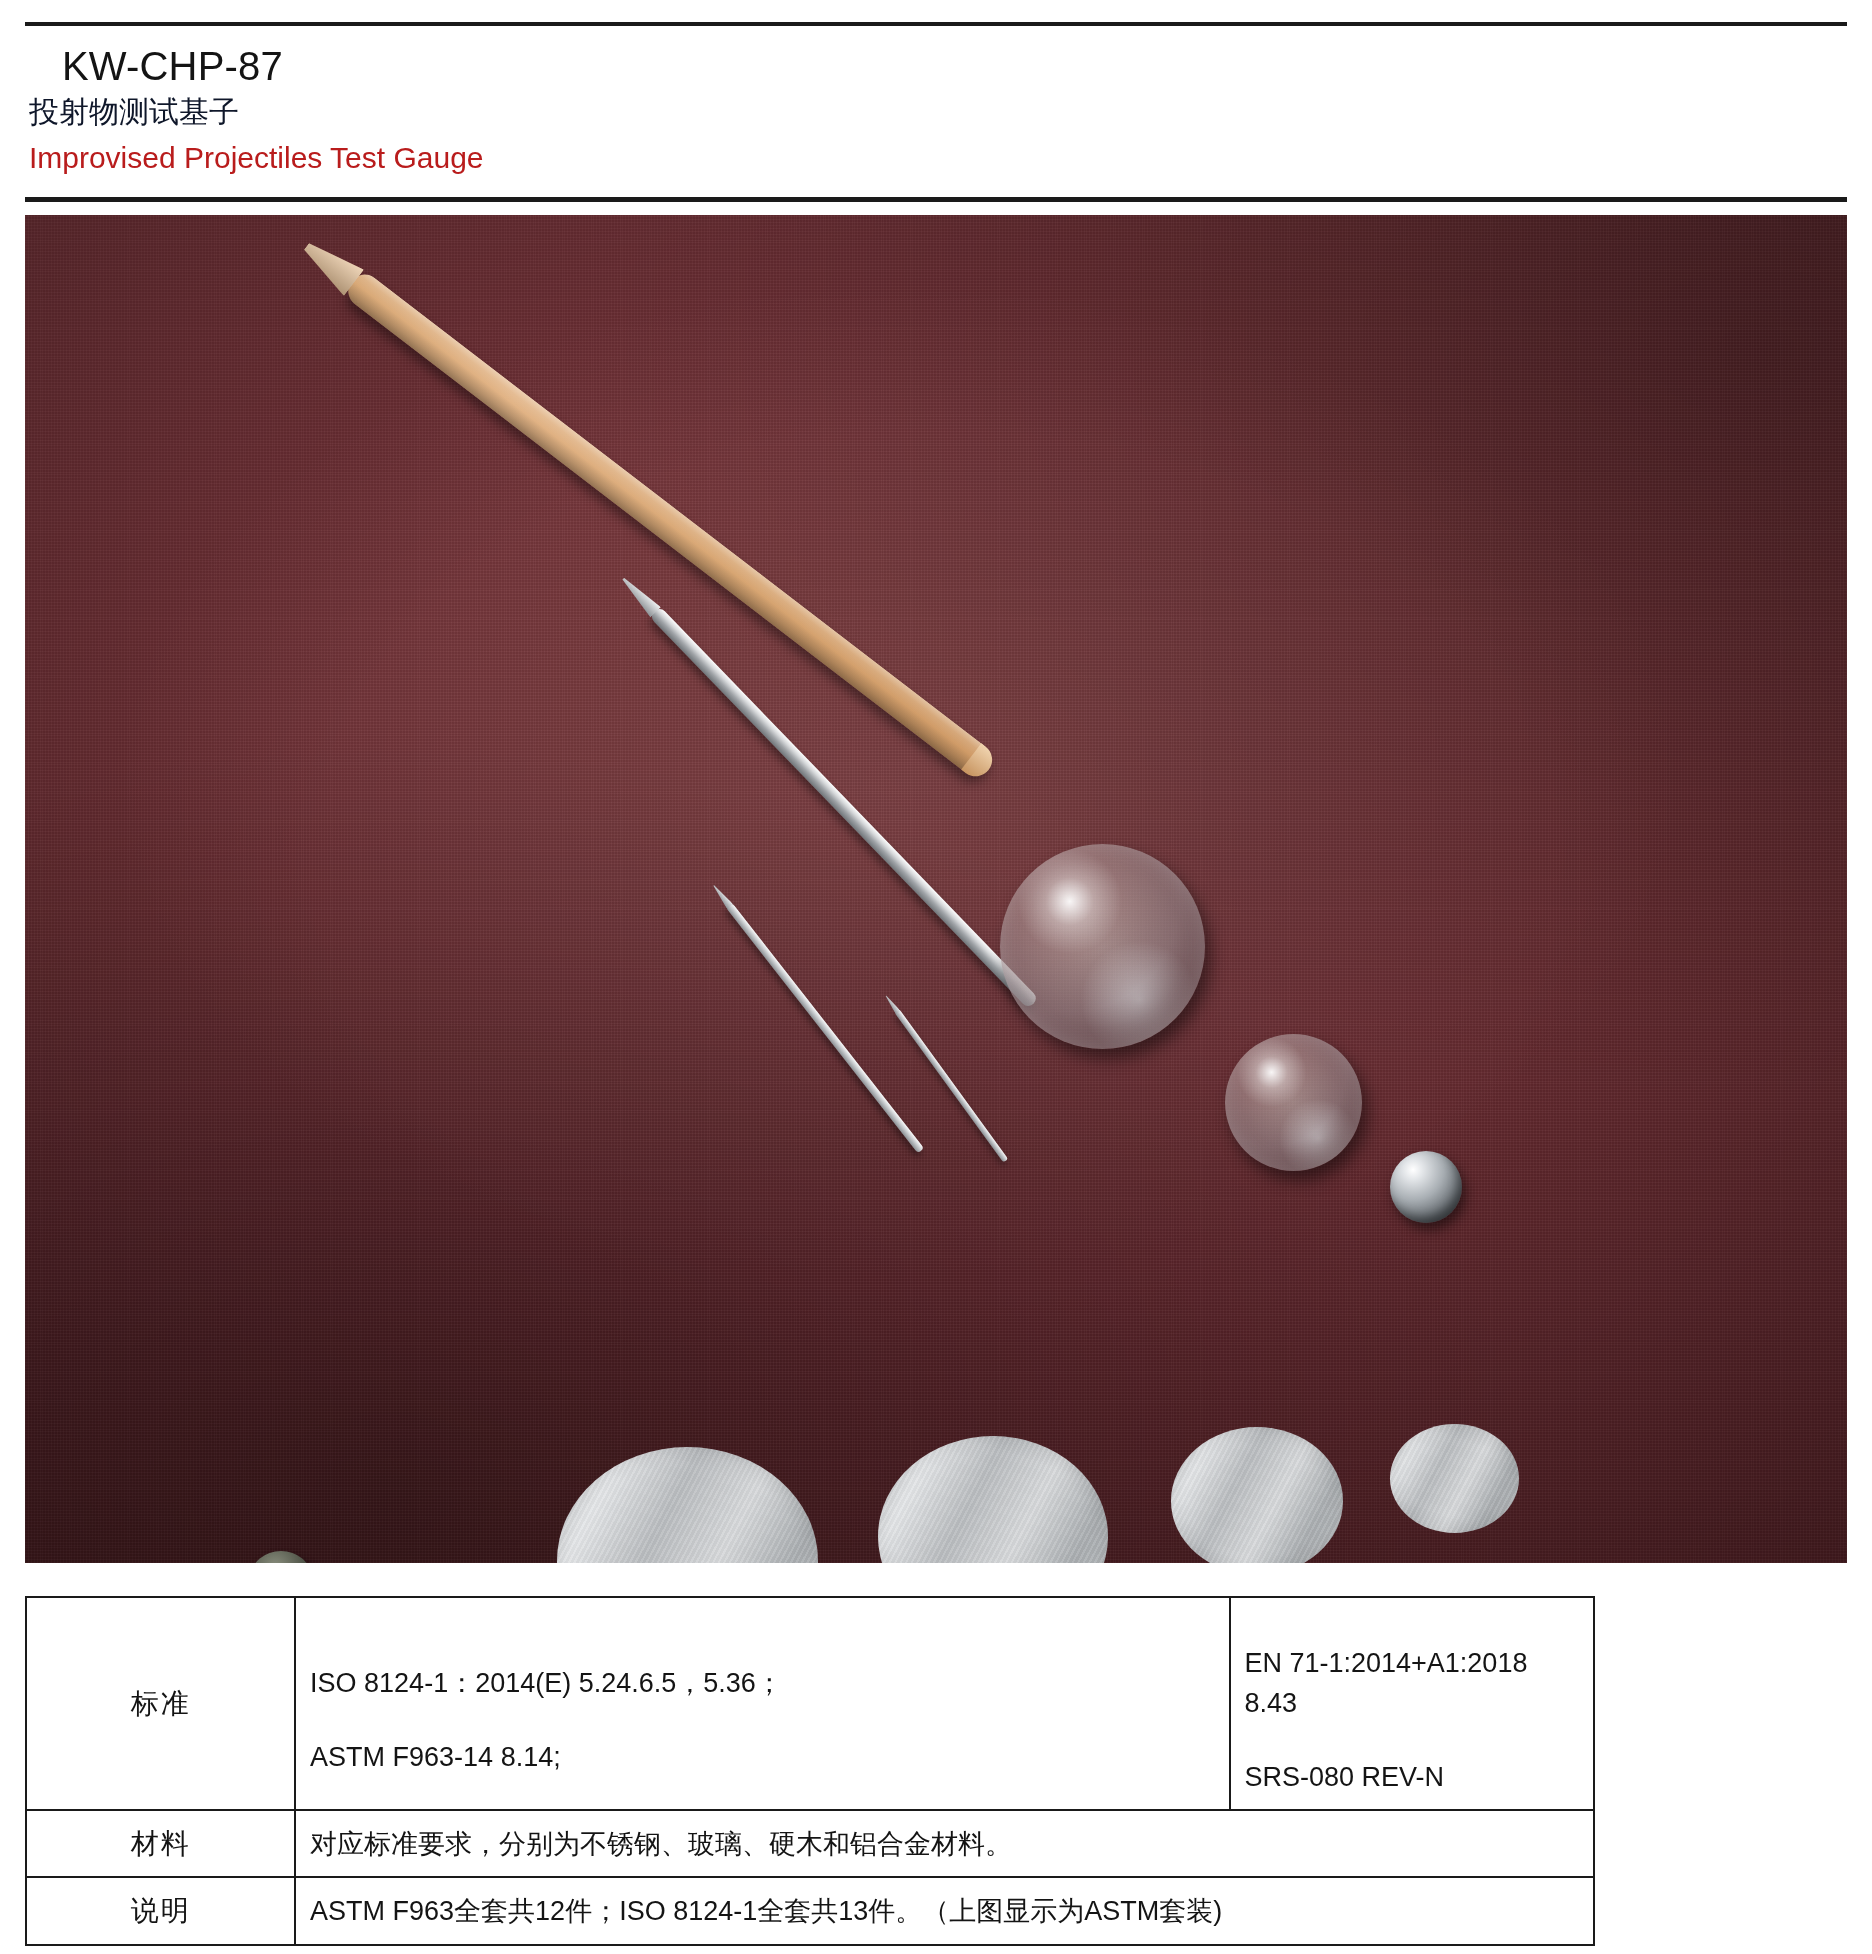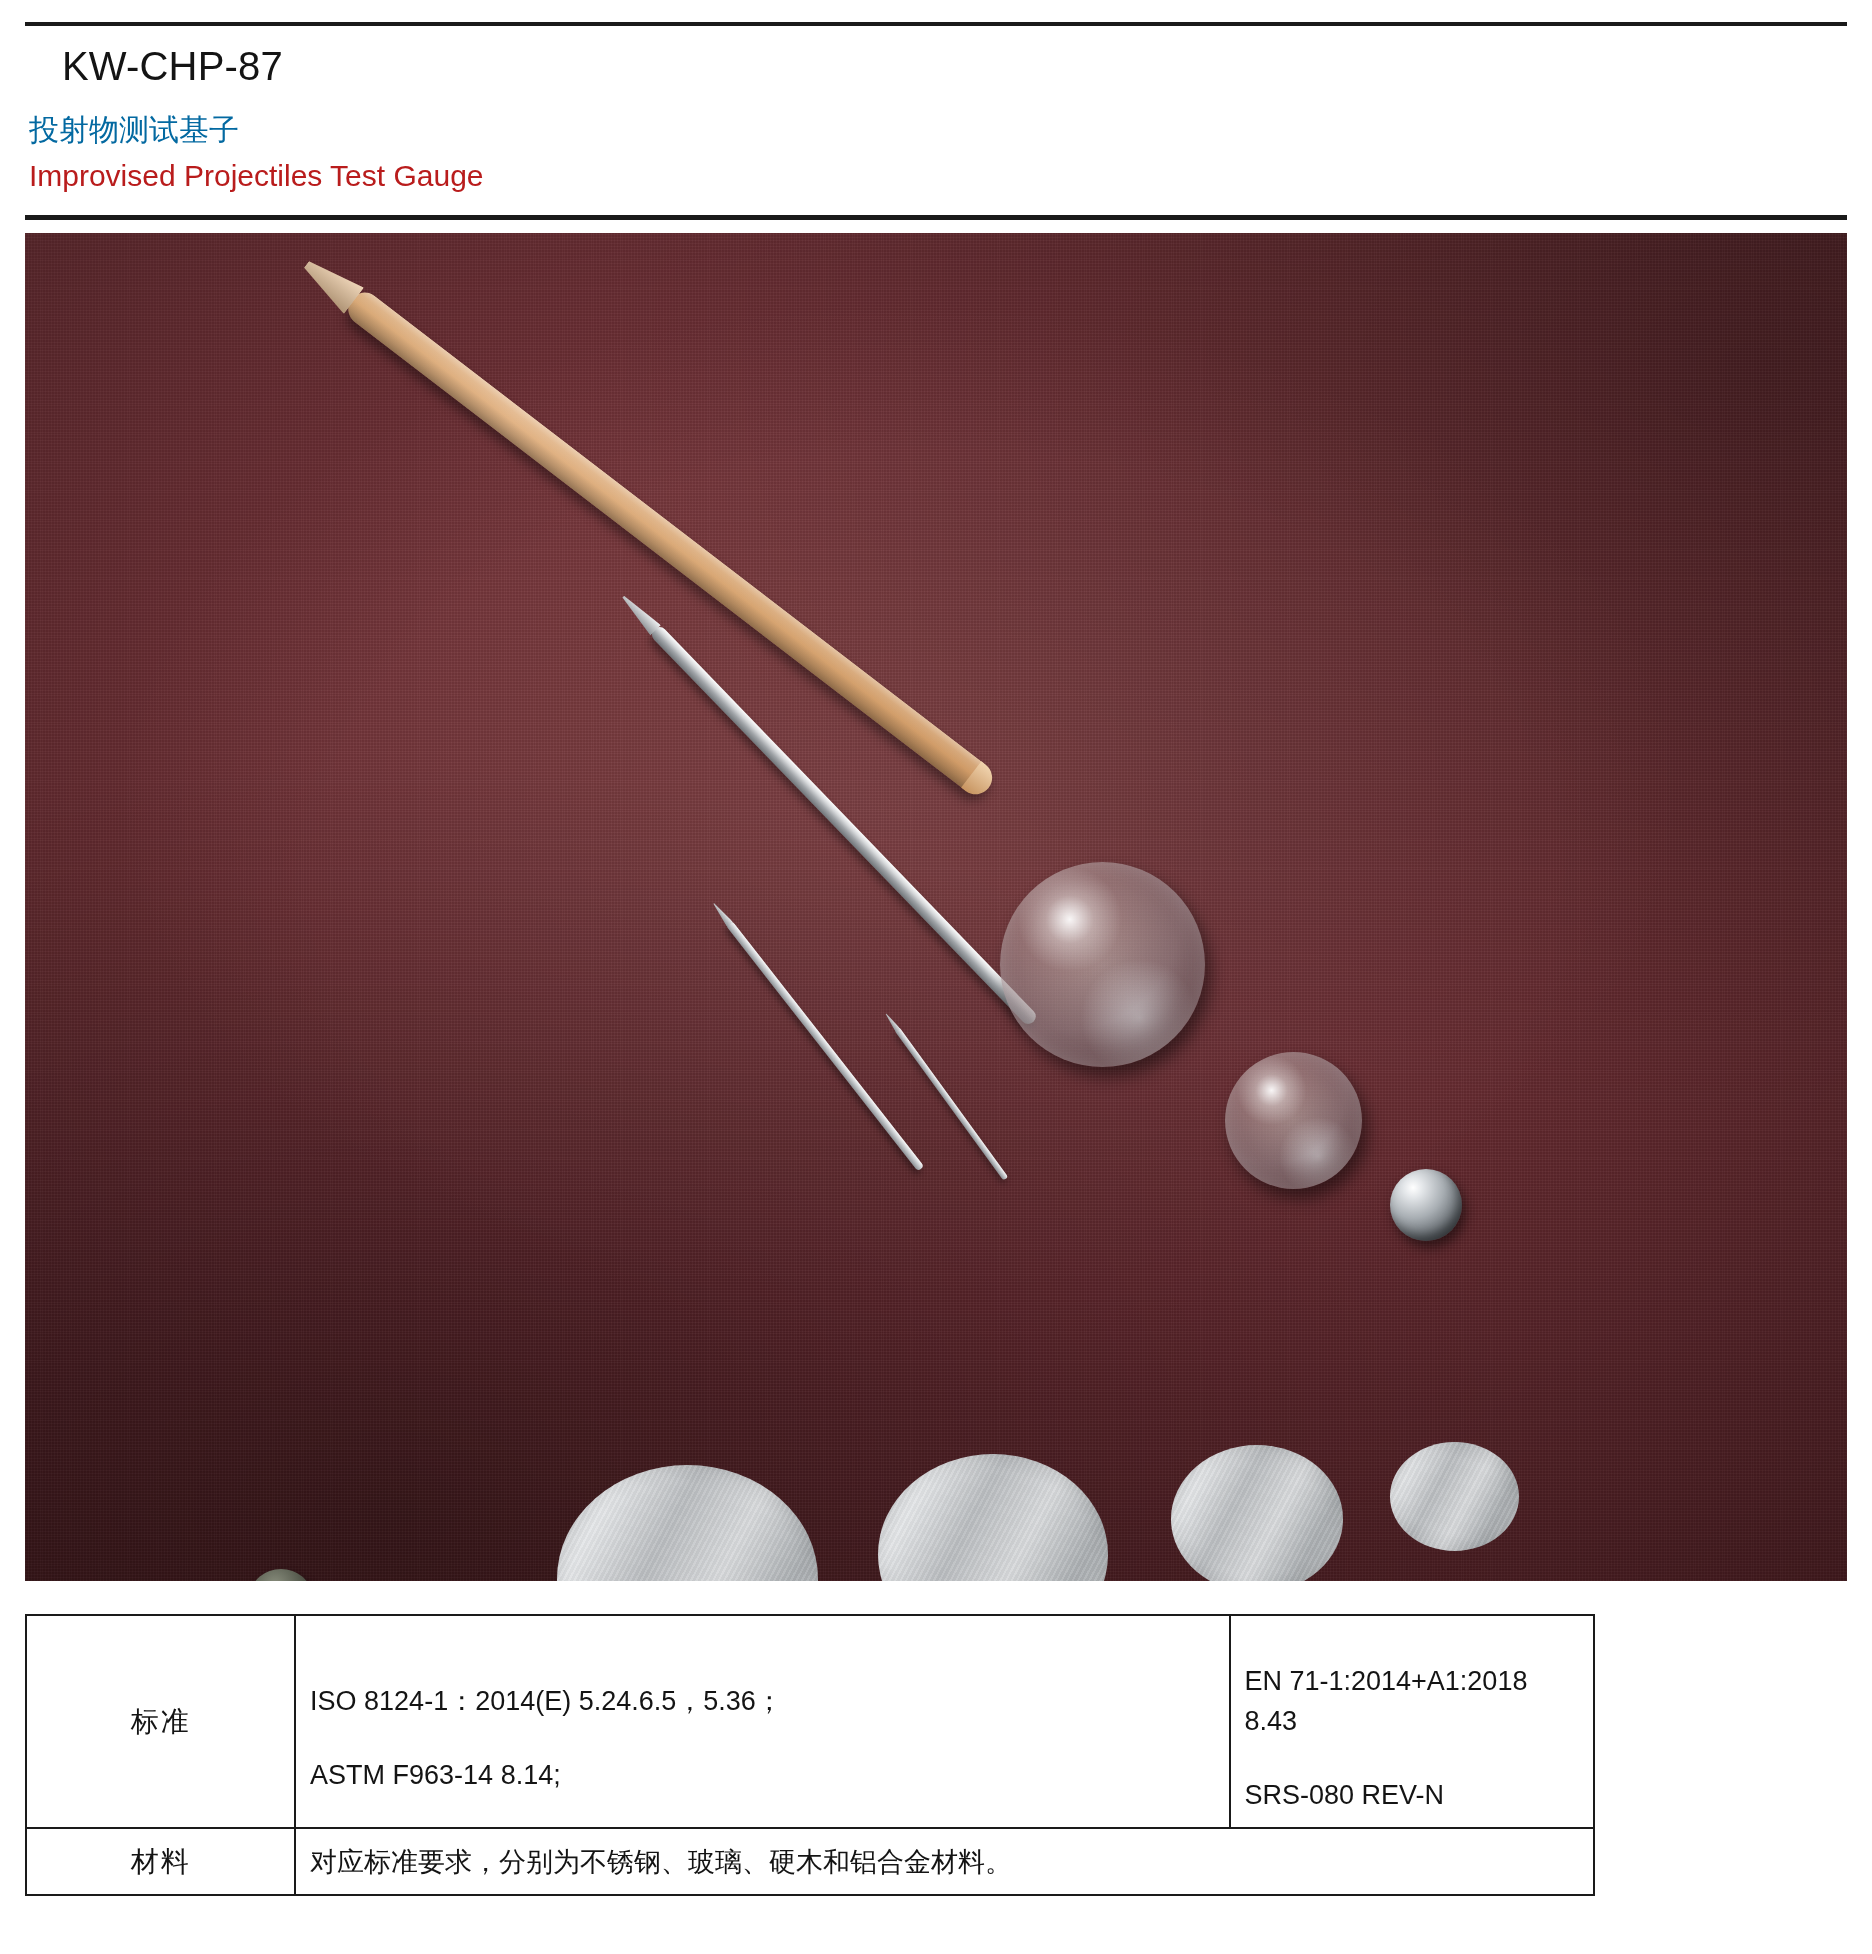--- a/index.html
+++ b/index.html
@@ -34,22 +34,22 @@
   .header .code {
     font-size: 40px;
     line-height: 1.30;
     letter-spacing: 0.2px;
     color: #141414;
     margin-left: 33px;
   }
   .header .title-cn {
     font-size: 30px;
     line-height: 1.32;
-    margin-top: 18px;
-    color: #0369a1;
+    margin-top: 0;
+    color: #0f172a;
   }
   .header .title-en {
     font-size: 30px;
     line-height: 1.32;
     margin-top: 5.9px;
     color: #b91c1c;
   }
   .header-rule {
     height: 4.9px;
     background: #1a1a1a;
@@ -339,17 +339,21 @@
         </td>
         <td class="col-c">
           <span class="line">EN 71-1:2014+A1:2018 8.43</span>
           <span class="line">SRS-080 REV-N</span>
         </td>
       </tr>
       <tr>
         <td class="label">材料</td>
         <td colspan="2">对应标准要求，分别为不锈钢、玻璃、硬木和铝合金材料。</td>
       </tr>
+      <tr>
+        <td class="label">说明</td>
+        <td colspan="2">ASTM F963全套共12件；ISO 8124-1全套共13件。（上图显示为ASTM套装)</td>
+      </tr>
     </tbody>
   </table>
 
 </div>
 
 
 </body></html>

